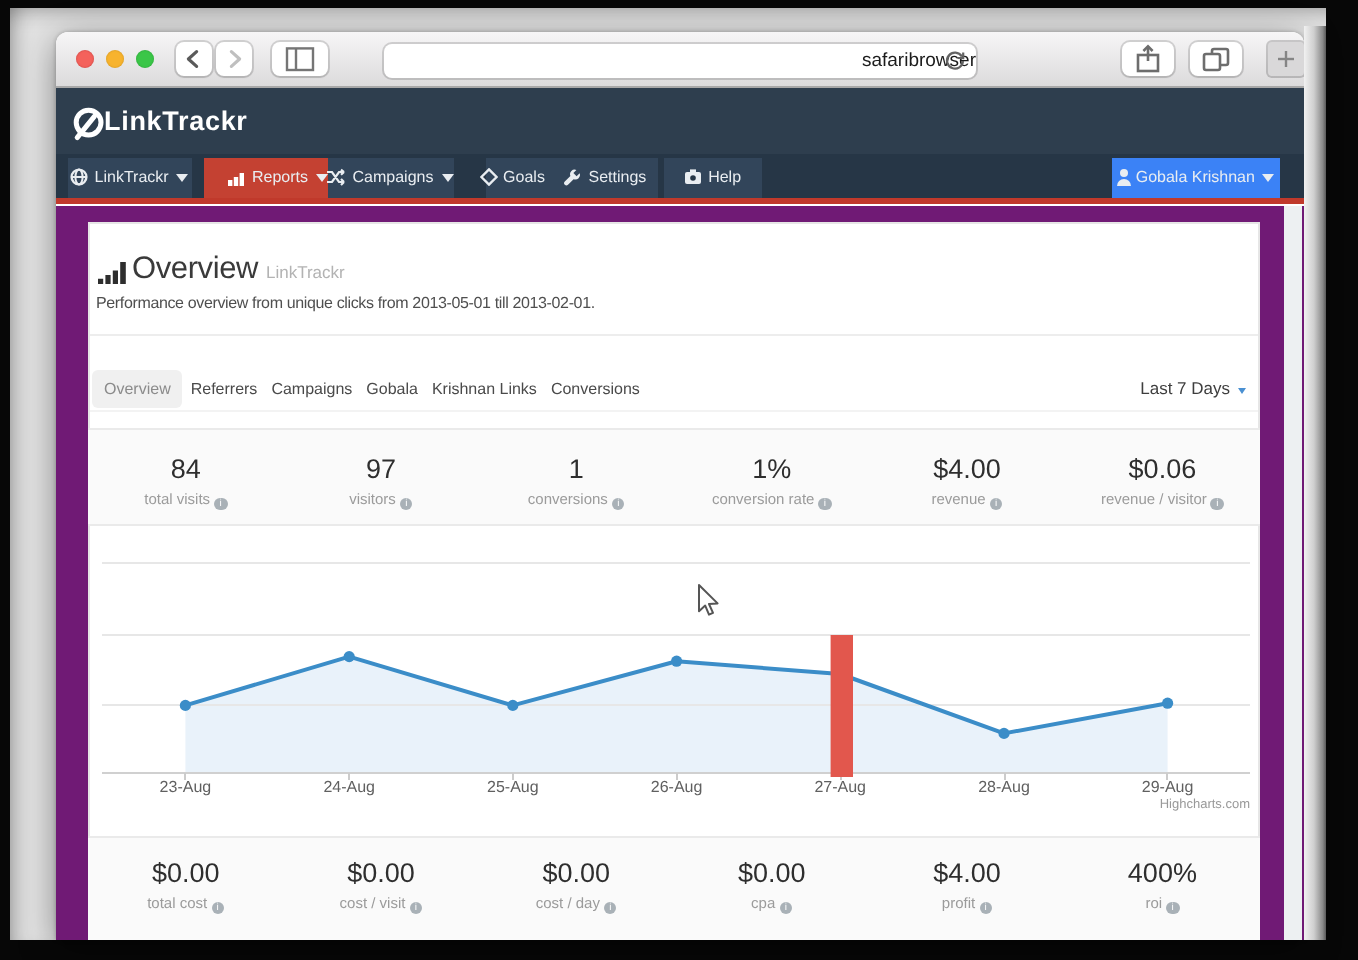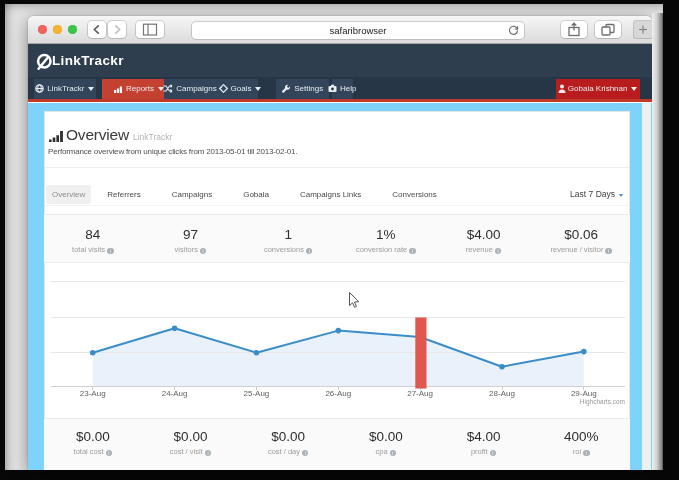--- a/index.html
+++ b/index.html
@@ -2,44 +2,44 @@
 <html><head><meta charset="utf-8"><style>
 *{margin:0;padding:0;box-sizing:border-box}
 html,body{width:679px;height:480px;background:#070707;font-family:"Liberation Sans",sans-serif;overflow:hidden;position:relative}
 .desk{position:absolute;left:5px;top:4px;width:658px;height:466px;background:#e4e4e4;box-shadow:inset 9px 0 10px -7px rgba(0,0,0,.33),inset 0 9px 10px -7px rgba(0,0,0,.28)}
 .win{position:absolute;left:28px;top:16px;width:624px;height:454px;border-radius:6px 6px 0 0;background:#fff;box-shadow:0 4px 18px rgba(0,0,0,.42),0 0 2px rgba(0,0,0,.25)}
 
 .tb{position:absolute;left:0;top:0;width:624px;height:28px;background:linear-gradient(#f7f6f7,#dcdbdc);border-bottom:1px solid #a8a8a8;border-radius:6px 6px 0 0}
 .dot{position:absolute;top:9px;width:9px;height:9px;border-radius:50%}
 .btn{position:absolute;top:5px;height:17px;background:#fff;border-radius:4px;box-shadow:0 0 0 1px rgba(0,0,0,.14),0 1px 1px rgba(0,0,0,.06)}
 .btn svg{display:block;margin:auto}
-.addr{position:absolute;left:164px;top:5.5px;width:332px;height:17px;background:#fff;border-radius:4px;box-shadow:0 0 0 1px rgba(0,0,0,.15);font-size:9.5px;color:#1c1c1c;text-align:center;line-height:17px}
+.addr{position:absolute;left:164px;top:5.5px;width:296px;height:17px;background:#fff;border-radius:4px;box-shadow:0 0 0 1px rgba(0,0,0,.15);font-size:9.5px;color:#1c1c1c;text-align:right;line-height:17px}
 .addr svg{position:absolute;right:5px;top:3px}
 .plusbtn{position:absolute;left:606px;top:5px;width:18px;height:17px;background:#d9d8d9;box-shadow:0 0 0 1px rgba(0,0,0,.18);border-radius:2px}
 
 .brand{position:absolute;left:0;top:28px;width:624px;height:33px;background:#2e3e4e}
 .brand .logo{position:absolute;left:8px;top:6px}
 .brand .lt{position:absolute;left:24px;top:0;height:33px;line-height:33px;font-size:13.5px;font-weight:bold;color:#fff;letter-spacing:.35px}
 .nav{position:absolute;left:0;top:61px;width:624px;height:21.5px;background:#263646}
 .nav:after{content:"";position:absolute;left:0;top:21.5px;width:624px;height:3.5px;background:#c0392b}
 .ni{position:absolute;top:1.5px;height:20px;background:#32455a;color:#e9edf1;font-size:8px;line-height:20px;white-space:nowrap;display:flex;align-items:center;justify-content:center}
 .ni svg{margin-right:3px;flex:none}
 .caret{display:inline-block;width:0;height:0;border-left:3px solid transparent;border-right:3px solid transparent;border-top:4px solid #e9edf1;margin-left:4px;vertical-align:1px}
 .ni.red{background:#c44132}
 
-.page{position:absolute;left:0;top:86.5px;width:624px;height:367.5px;background:#7dd3fc;overflow:hidden}
+.page{position:absolute;left:0;top:86.5px;width:624px;height:367.5px;background:#701a75;overflow:hidden}
 .scrollstrip{position:absolute;left:614px;top:0;width:9px;height:368px;background:#edf0f2}
 .card{position:absolute;left:16px;top:8.5px;width:586px;height:359px;background:#fff;border:1px solid #e6e6e6;border-bottom:none}
 .bars{position:absolute;left:4px;top:19px}
 .h1{position:absolute;left:21px;top:15px;font-size:15.5px;line-height:15px;color:#3a3a3a;letter-spacing:-.2px}
 .h1 span{font-size:8.5px;color:#b3b3b3;letter-spacing:0;margin-left:4px}
 .sub{position:absolute;left:3px;top:35px;font-size:8px;color:#4f4f4f;letter-spacing:-.18px}
 .sep{position:absolute;left:0;top:54.5px;width:100%;height:1px;background:#ededed}
 .tabs{position:absolute;left:1px;top:72.5px;height:20px;font-size:8px;color:#4a4a4a;white-space:nowrap}
-.tab{display:inline-block;height:19.5px;line-height:19.5px;padding:0 15px;margin-right:1px}
+.tab{display:inline-block;height:19.5px;line-height:19.5px;padding:0 3px;margin-right:1px}
 .tab.on{background:#f0f0f0;border-radius:3px;color:#8b8b8b;padding:0 6px}
 .last7{position:absolute;right:6px;top:77px;font-size:8.5px;color:#3e3e3e}
 .last7 .caret{border-top:3.5px solid #4a90d2;border-left-width:2.5px;border-right-width:2.5px;vertical-align:0.5px}
 .stats{position:absolute;left:-1px;width:586px;display:flex;background:#fafafa;border-top:1px solid #eaeaea;border-bottom:1px solid #eaeaea}
 .stats.s1{top:102px;height:49px}
 .stats.s2{top:306px;height:53px;border-bottom:none}
 .st{flex:1;text-align:center}
 .st .v{font-size:13.5px;line-height:13px;font-weight:normal;color:#2e2e2e;margin-top:12.5px}
 .st .l{font-size:7.5px;color:#9b9b9b;margin-top:4px}
 .s2 .v{margin-top:10.5px!important}
@@ -102,48 +102,48 @@
           <circle cx="4.5" cy="4.5" r="3.7" fill="none" stroke="#e9edf1" stroke-width="1.2"></circle>
           <line x1="1" y1="4.5" x2="8" y2="4.5" stroke="#e9edf1" stroke-width="1"></line>
           <ellipse cx="4.5" cy="4.5" rx="1.8" ry="3.7" fill="none" stroke="#e9edf1" stroke-width="1"></ellipse>
         </svg>LinkTrackr<span class="caret"></span></div>
     <div class="ni red" style="left:73.5px;width:74px"><svg width="10" height="9" viewBox="0 0 10 9">
           <path d="M1 9 L1 6 L3.2 6 L3.2 9 Z M3.9 9 L3.9 4.5 L6.1 4.5 L6.1 9 Z M6.8 9 L6.8 2.5 L9 2.5 L9 9 Z" fill="#fff"></path>
         </svg>Reports<span class="caret"></span></div>
     <div class="ni" style="left:135.5px;width:63px"><svg width="10" height="9" viewBox="0 0 10 9">
           <path d="M0.5 2 L3 2 L6.5 7 L9 7 M9 7 L7.5 5.5 M9 7 L7.5 8.5 M0.5 7 L3 7 L6.5 2 L9 2 M9 2 L7.5 0.8 M9 2 L7.5 3.4" fill="none" stroke="#e9edf1" stroke-width="1.1"></path>
         </svg>Campaigns<span class="caret"></span></div>
-    <div class="ni" style="left:194px;width:36px"><svg width="9" height="9" viewBox="0 0 9 9">
+    <div class="ni" style="left:215px;width:36px"><svg width="9" height="9" viewBox="0 0 9 9">
           <path d="M4.5 0.7 L8.3 4.5 L4.5 8.3 L0.7 4.5 Z" fill="none" stroke="#e9edf1" stroke-width="1.2"></path>
         </svg>Goals<span class="caret"></span></div>
     <div class="ni" style="left:248.3px;width:52.8px"><svg width="9" height="9" viewBox="0 0 9 9">
           <path d="M7.8 2.6 a2.3 2.3 0 0 1 -3 3 L2 8.4 a1.1 1.1 0 0 1 -1.6 -1.6 L3.2 4 a2.3 2.3 0 0 1 3 -3 L4.7 2.5 L6.3 4.1 Z" fill="#e9edf1"></path>
         </svg>Settings</div>
-    <div class="ni" style="left:303.8px;width:21px"><svg width="9" height="9" viewBox="0 0 9 9">
+    <div class="ni" style="left:303.8px;width:49px"><svg width="9" height="9" viewBox="0 0 9 9">
           <rect x="0.5" y="2" width="8" height="6" rx="1" fill="#e9edf1"></rect>
           <rect x="3" y="0.7" width="3" height="2" fill="#e9edf1"></rect>
           <circle cx="4.5" cy="5" r="1.4" fill="#263646"></circle>
         </svg>Help</div>
-    <div class="ni" style="left:527.5px;width:84.3px;background:#b91c1c"><svg style="margin-right:2px" width="8" height="9" viewBox="0 0 8 9">
+    <div class="ni" style="left:527.5px;width:84.3px;background:#3b82f6"><svg style="margin-right:2px" width="8" height="9" viewBox="0 0 8 9">
           <circle cx="4" cy="2.5" r="2" fill="#e9edf1"></circle>
           <path d="M0.5 9 a3.5 3.5 0 0 1 7 0 Z" fill="#e9edf1"></path>
         </svg>Gobala Krishnan<span class="caret"></span></div>
   </div>
   <div class="page">
     <div class="scrollstrip"></div>
     <div class="card">
       <svg class="bars" width="16" height="11" viewBox="0 0 16 11">
           <path d="M0 11 L0 8.4 L2.6 8.4 L2.6 11 Z M3.7 11 L3.7 6.5 L6.3 6.5 L6.3 11 Z M7.4 11 L7.4 4.2 L10 4.2 L10 11 Z M11.1 11 L11.1 0 L13.9 0 L13.9 11 Z" fill="#2e2e2e"></path>
         </svg>
       <div class="h1">Overview<span>LinkTrackr</span></div>
       <div class="sub">Performance overview from unique clicks from 2013-05-01 till 2013-02-01.</div>
       <div class="sep"></div>
         <div style="position:absolute;left:0;top:92.5px;width:100%;height:1px;background:#f3f3f3"></div>
       <div class="tabs">
-        <span class="tab on">Overview</span><span class="tab">Referrers</span><span class="tab">Campaigns</span><span class="tab">Gobala</span><span class="tab">Campaigns Links</span><span class="tab">Conversions</span>
+        <span class="tab on">Overview</span><span class="tab">Referrers</span><span class="tab">Campaigns</span><span class="tab">Gobala</span><span class="tab">Krishnan Links</span><span class="tab">Conversions</span>
       </div>
       <div class="last7">Last 7 Days<span class="caret"></span></div>
       <div class="stats s1">
         <div class="st">
             <div class="v">84</div>
             <div class="l">total visits<span class="info">i</span></div>
           </div>
         <div class="st">
             <div class="v">97</div>
             <div class="l">visitors<span class="info">i</span></div>

